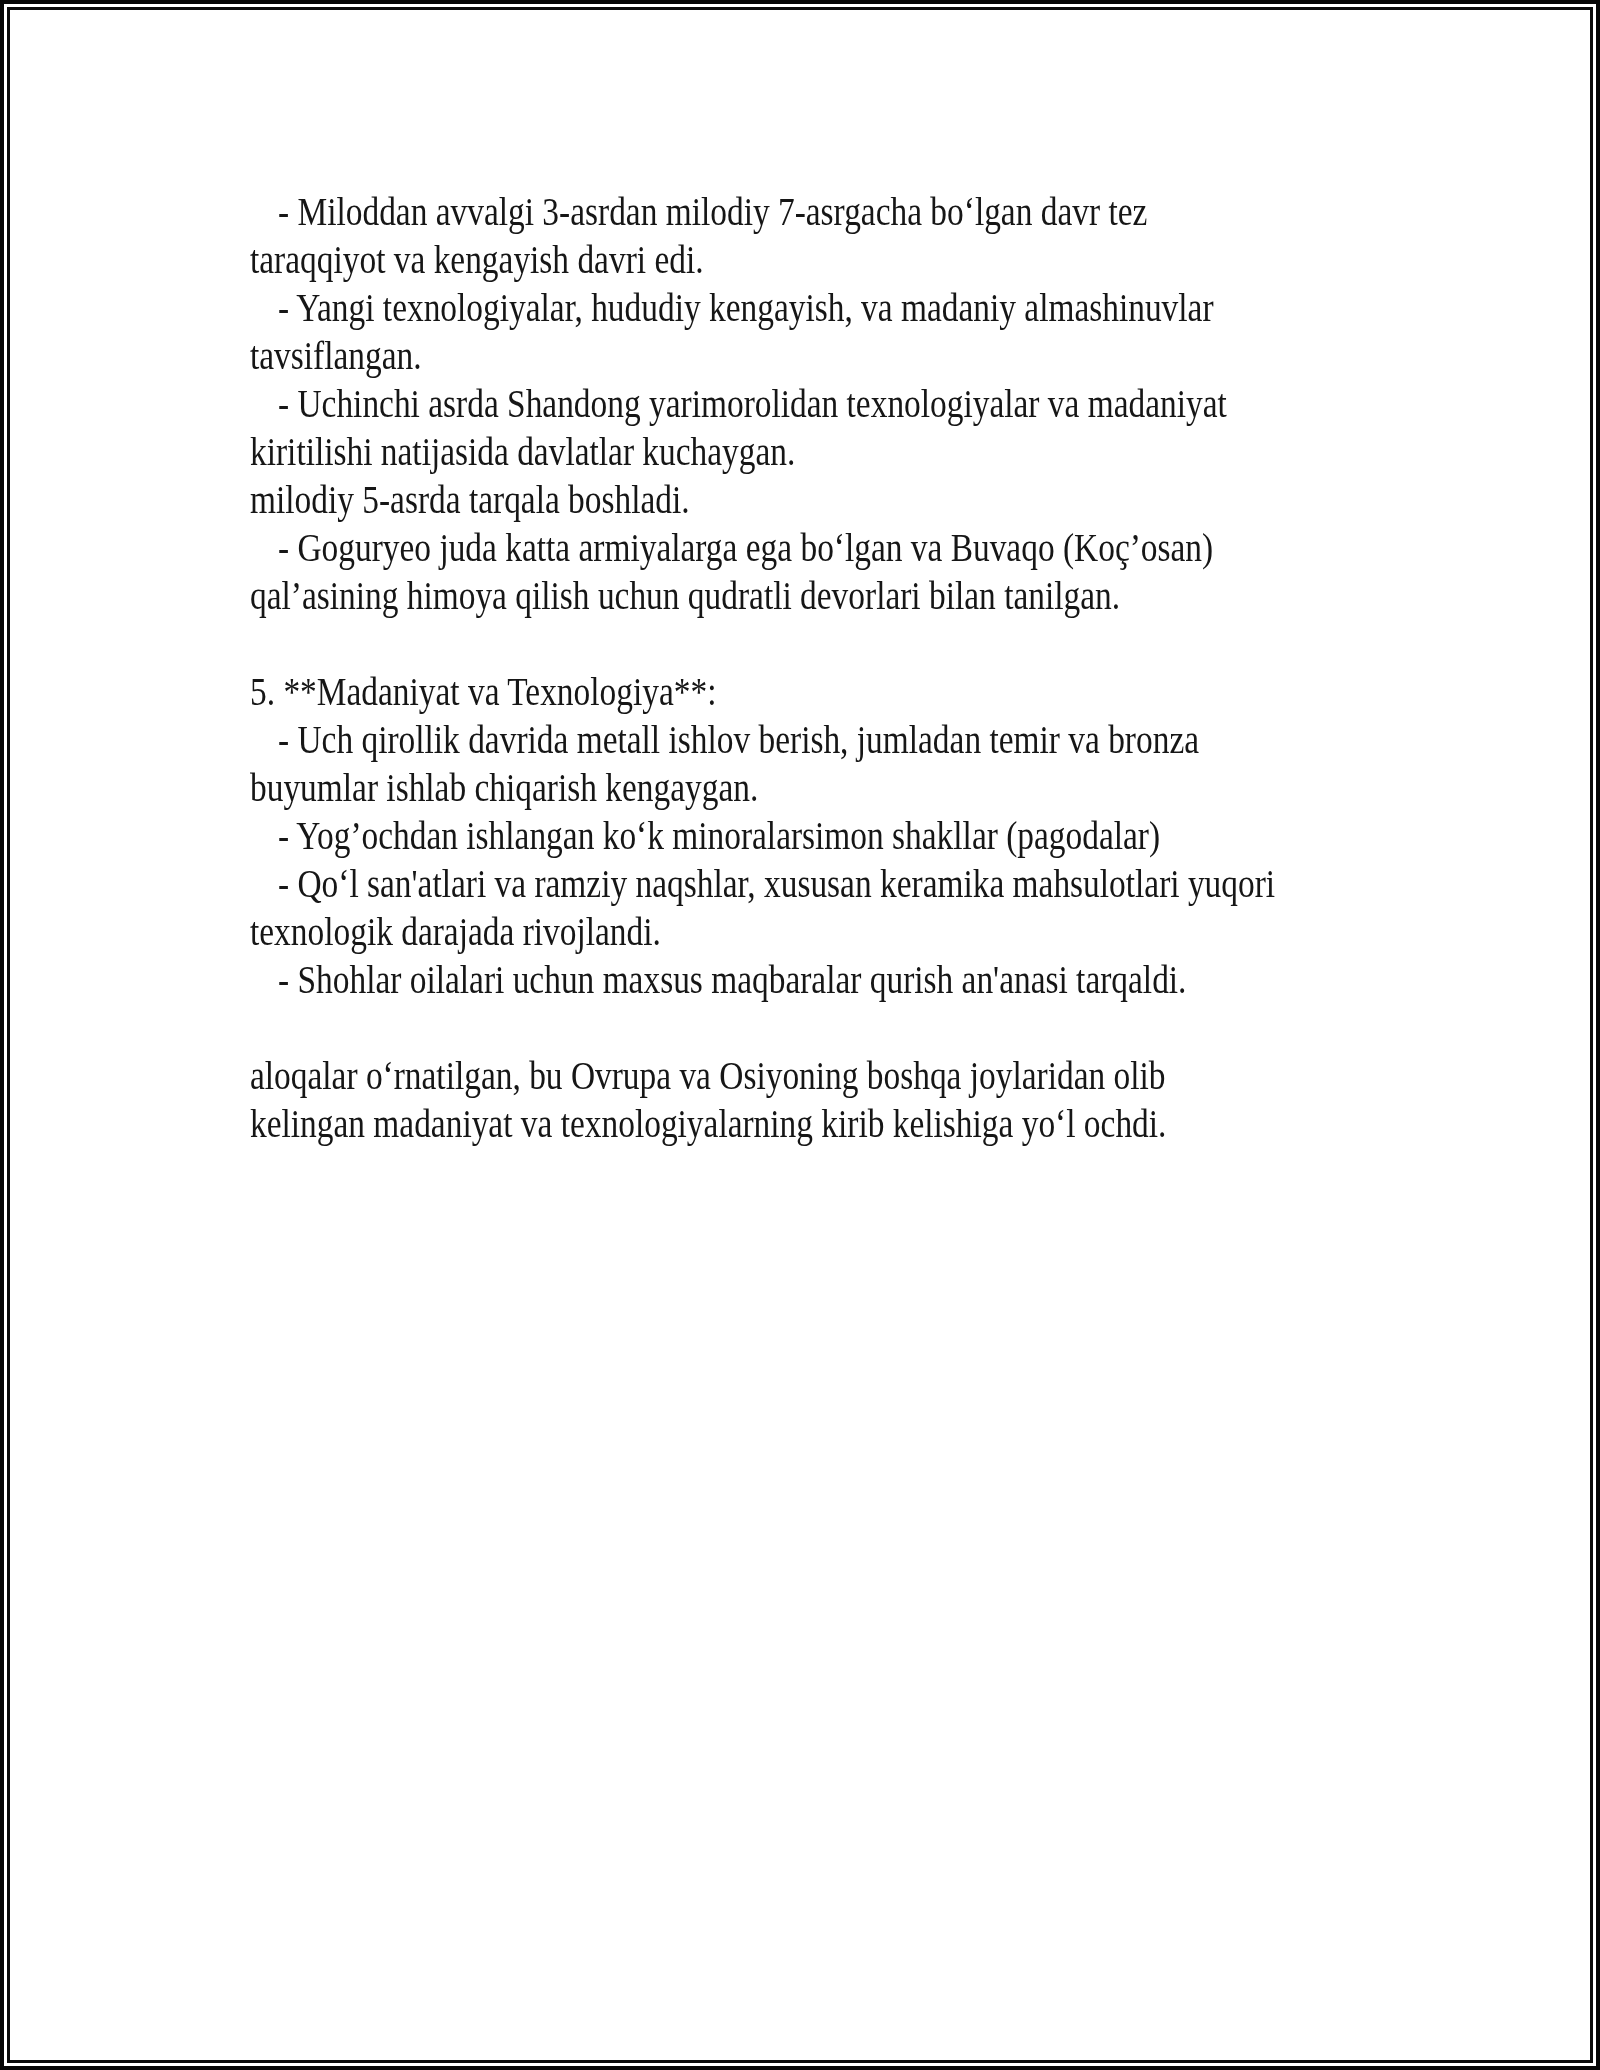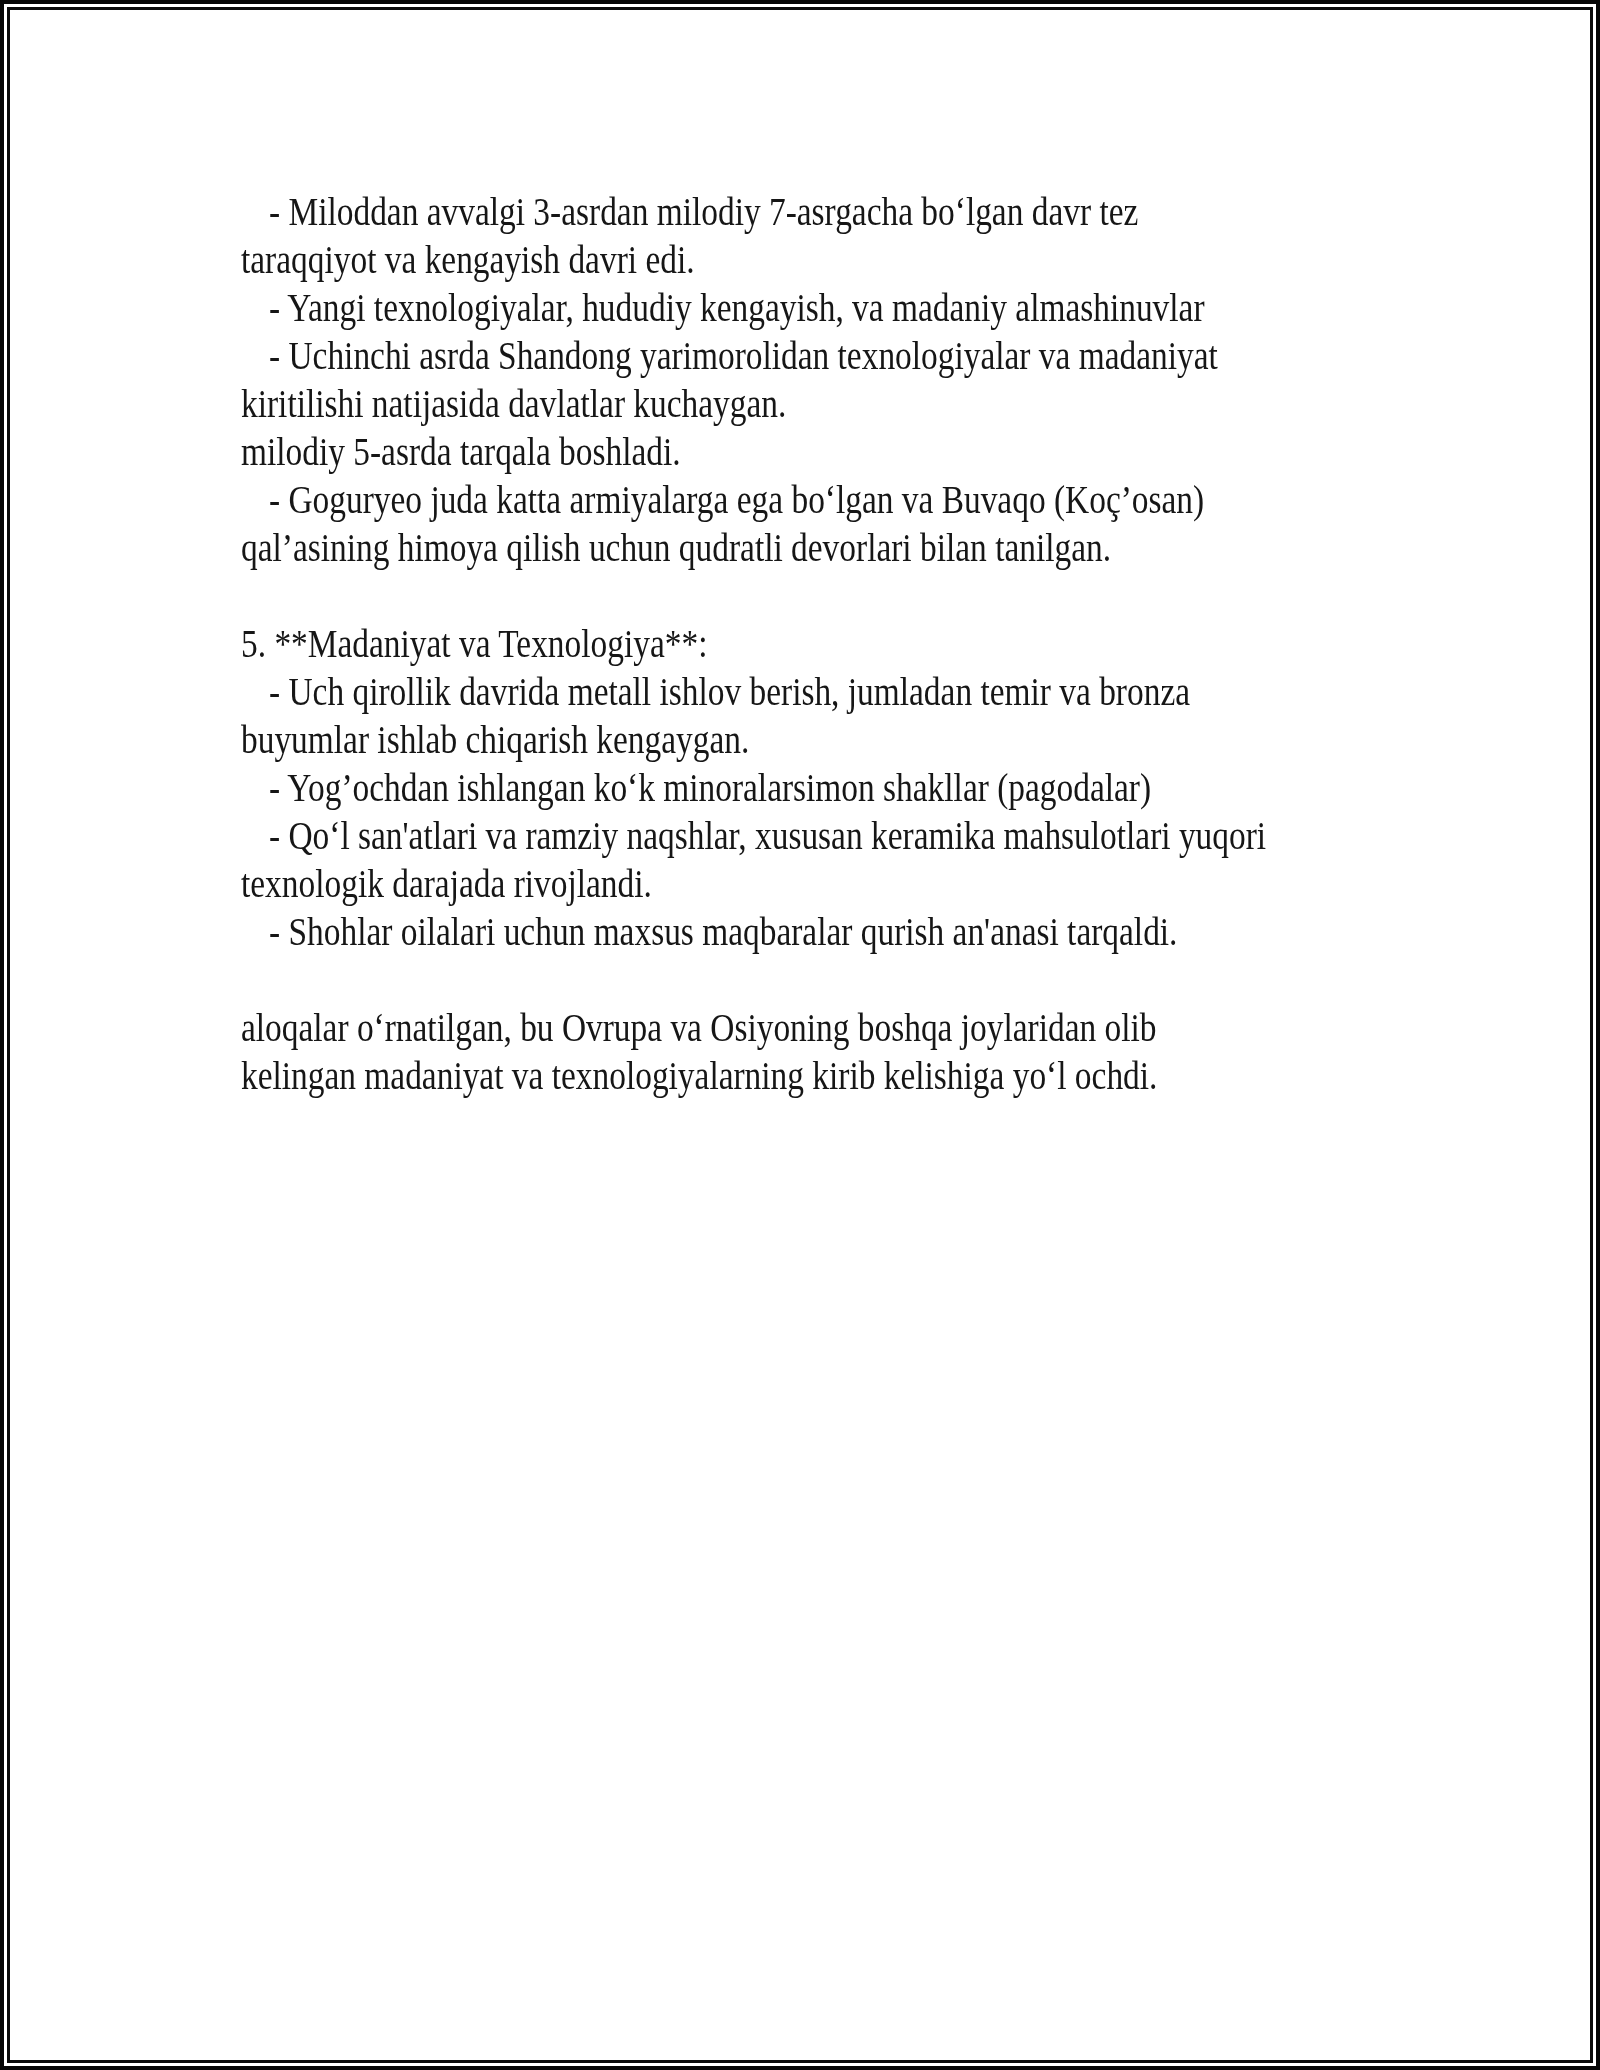--- a/index.html
+++ b/index.html
@@ -23,21 +23,21 @@
   }
   .frame-inner {
     position: absolute;
     inset: 7px;
     border: 3px solid #0a0a0a;
     box-sizing: border-box;
     pointer-events: none;
   }
   .text-block {
     position: absolute;
-    left: 241px;
+    left: 250px;
     top: 188px;
     width: 1130px;
     color: #161616;
     font-size: 40px;
     line-height: 48px;
   }
   .line {
     height: 48px;
     white-space: nowrap;
   }
@@ -57,20 +57,21 @@
 </head>
 <body>
 
 <div class="page">
   <div class="frame-outer"></div>
   <div class="frame-inner"></div>
   <div class="text-block" id="text-block">
       <div class="line indent"><span class="t">- Miloddan avvalgi 3-asrdan milodiy 7-asrgacha bo‘lgan davr tez</span></div>
       <div class="line"><span class="t">taraqqiyot va kengayish davri edi.</span></div>
       <div class="line indent"><span class="t">- Yangi texnologiyalar, hududiy kengayish, va madaniy almashinuvlar</span></div>
+      <div class="line"><span class="t">tavsiflangan.</span></div>
       <div class="line indent"><span class="t">- Uchinchi asrda Shandong yarimorolidan texnologiyalar va madaniyat</span></div>
       <div class="line"><span class="t">kiritilishi natijasida davlatlar kuchaygan.</span></div>
       <div class="line"><span class="t">milodiy 5-asrda tarqala boshladi.</span></div>
       <div class="line indent"><span class="t">- Goguryeo juda katta armiyalarga ega bo‘lgan va Buvaqo (Koç’osan)</span></div>
       <div class="line"><span class="t">qal’asining himoya qilish uchun qudratli devorlari bilan tanilgan.</span></div>
       <div class="line blank"></div>
       <div class="line"><span class="t">5. **Madaniyat va Texnologiya**:</span></div>
       <div class="line indent"><span class="t">- Uch qirollik davrida metall ishlov berish, jumladan temir va bronza</span></div>
       <div class="line"><span class="t">buyumlar ishlab chiqarish kengaygan.</span></div>
       <div class="line indent"><span class="t">- Yog’ochdan ishlangan ko‘k minoralarsimon shakllar (pagodalar)</span></div>

